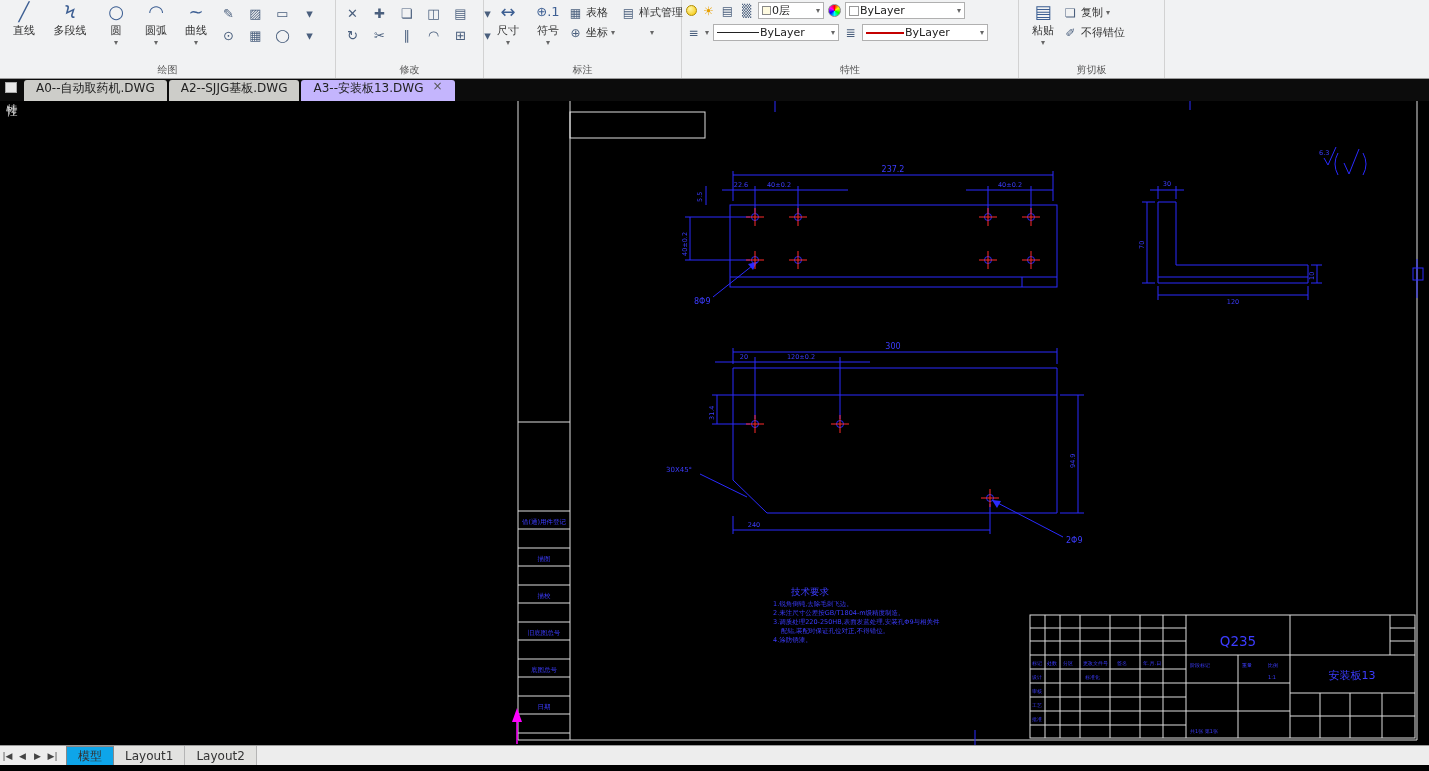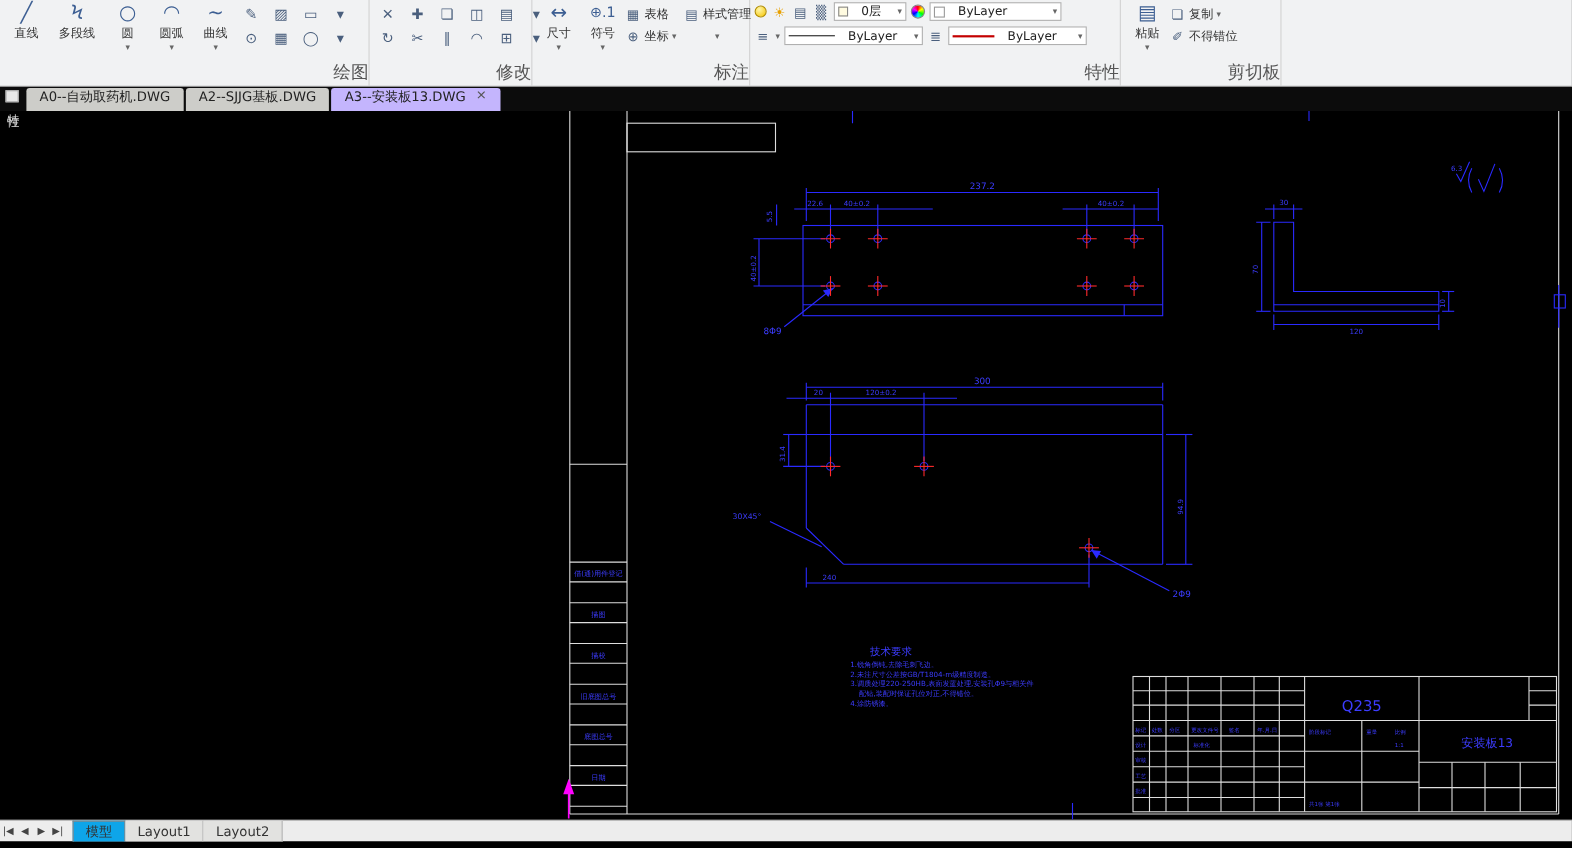--- a/index.html
+++ b/index.html
@@ -1,33 +1,33 @@
 <!DOCTYPE html>
 <html><head>
 <meta charset="utf-8">
 <style>
 *{box-sizing:border-box;margin:0;padding:0}
 html,body{width:1429px;height:771px;overflow:hidden;background:#000;
   font-family:"DejaVu Sans","Liberation Sans",sans-serif;-webkit-font-smoothing:antialiased}
 
 .ribbon{height:79px;background:#f1f2f3;display:flex;align-items:stretch;color:#333;border-bottom:1px solid #9a9a9a}
 .rg{position:relative;border-right:1px solid #d2d2d2;padding:0 4px 15px 4px;display:flex;align-items:flex-start}
-.rg-label{position:absolute;left:0;right:0;bottom:1px;text-align:right;font-size:16px;color:#555}
+.rg-label{position:absolute;left:0;right:0;bottom:1px;text-align:center;font-size:10px;color:#555}
 .bb{min-width:40px;display:flex;flex-direction:column;align-items:center;padding-top:1px;cursor:default}
 .bb .ic{font-size:18px;line-height:22px;height:22px;color:#3d5f93}
 .bb .cap{font-size:11px;white-space:nowrap;color:#333}
 .caret{font-size:8px;color:#666;line-height:9px}
 .sgrid{display:grid;grid-template-rows:20px 20px;grid-auto-flow:column;gap:2px;margin-top:3px}
 .sbtn{width:25px;height:20px;display:flex;align-items:center;justify-content:center;font-size:13px;color:#4a5f7d}
 .acol{display:flex;flex-direction:column;gap:3px;margin-top:4px}
 .mrow{display:flex;align-items:center;gap:3px;font-size:11px;height:17px;white-space:nowrap;color:#333}
 .si{font-size:12px;color:#4a5f7d;width:15px;text-align:center}
 .prows{display:flex;flex-direction:column;gap:5px;margin-top:2px}
 .prow{display:flex;align-items:center;gap:4px}
-.dd{background:#fff;border:1px solid #b0b0b0;height:17px;display:flex;align-items:center;font-size:11px;padding:0 3px;gap:12px;color:#222}
+.dd{background:#fff;border:1px solid #b0b0b0;height:17px;display:flex;align-items:center;font-size:11px;padding:0 3px;gap:1px;color:#222}
 .dd .caret{margin-left:auto}
 .swatch{width:10px;height:10px;border:1px solid #999;background:#fff}
 .layersq{width:9px;height:9px;border:1px solid #888;background:#fffbe0}
 .lt-line{width:42px;border-top:1px solid #222}
 .lw-line{width:38px;border-top:2px solid #c40000}
 .wheel{width:13px;height:13px;border-radius:50%;background:conic-gradient(#f00,#ff0,#0f0,#0ff,#00f,#f0f,#f00);border:1px solid #888}
 .dot{width:11px;height:11px;border-radius:50%}
 .bulb{background:radial-gradient(circle at 35% 30%,#fff6a8,#f5c400);border:1px solid #b08c00}
 .sun{color:#e8a000}
 .fill{flex:1;border-right:none}

